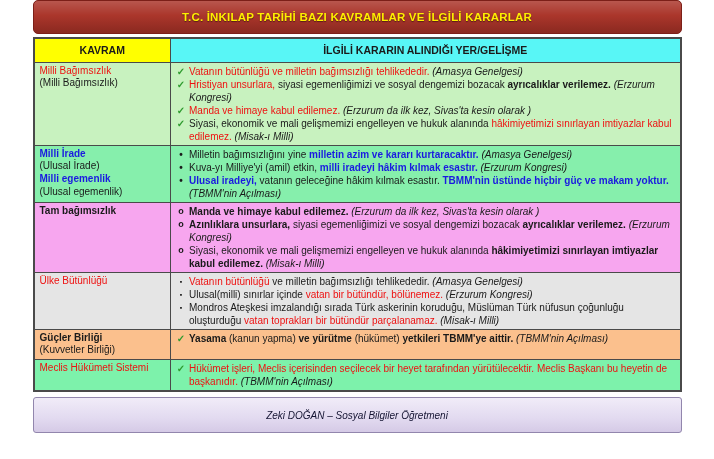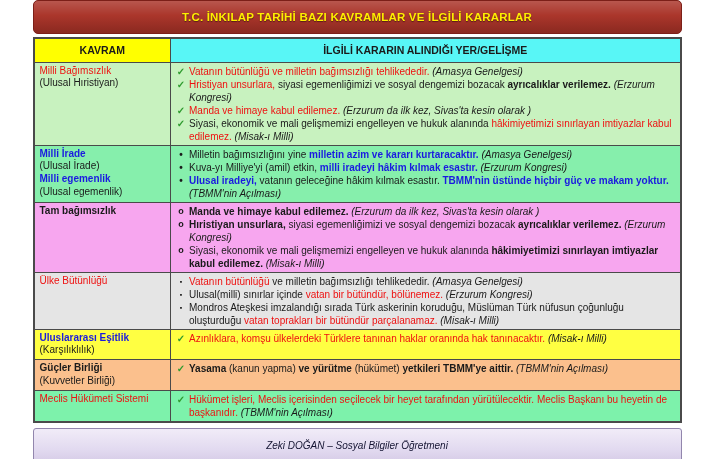--- a/index.html
+++ b/index.html
@@ -91,21 +91,21 @@
     <thead>
       <tr>
         <th class="col-concept">KAVRAM</th>
         <th class="col-decision">İLGİLİ KARARIN ALINDIĞI YER/GELİŞME</th>
       </tr>
     </thead>
     <tbody id="table-body">
         <tr class="row" style="background-color: rgb(200, 242, 191);">
           <td class="concept-cell">
             <div class="seg-rb">Milli Bağımsızlık</div>
-            <div class="seg-p">(Ulusal Hıristiyan)</div>
+            <div class="seg-p">(Milli Bağımsızlık)</div>
           </td>
           <td class="decision-cell">
             <div class="item">
               <span class="bullet bullet-check">✓</span>
               <span class="item-text"><span class="seg-rb">Vatanın bütünlüğü ve milletin bağımsızlığı tehlikededir.</span><span class="seg-i"> (Amasya Genelgesi)</span></span>
             </div>
             <div class="item">
               <span class="bullet bullet-check">✓</span>
               <span class="item-text"><span class="seg-rb">Hristiyan unsurlara,</span><span class="seg-p"> siyasi egemenliğimizi ve sosyal dengemizi bozacak </span><span class="seg-b">ayrıcalıklar verilemez.</span><span class="seg-i"> (Erzurum Kongresi)</span></span>
             </div>
@@ -145,21 +145,21 @@
           <td class="concept-cell">
             <div class="seg-b">Tam bağımsızlık</div>
           </td>
           <td class="decision-cell">
             <div class="item">
               <span class="bullet bullet-o">o</span>
               <span class="item-text"><span class="seg-b">Manda ve himaye kabul edilemez.</span><span class="seg-i"> (Erzurum da ilk kez, Sivas'ta kesin olarak )</span></span>
             </div>
             <div class="item">
               <span class="bullet bullet-o">o</span>
-              <span class="item-text"><span class="seg-b">Hıristiyan unsurlara,</span><span class="seg-p"> siyasi egemenliğimizi ve sosyal dengemizi bozacak </span><span class="seg-b">ayrıcalıklar verilemez.</span><span class="seg-i"> (Erzurum Kongresi)</span></span>
+              <span class="item-text"><span class="seg-b">Azınlıklara unsurlara,</span><span class="seg-p"> siyasi egemenliğimizi ve sosyal dengemizi bozacak </span><span class="seg-b">ayrıcalıklar verilemez.</span><span class="seg-i"> (Erzurum Kongresi)</span></span>
             </div>
             <div class="item">
               <span class="bullet bullet-o">o</span>
               <span class="item-text"><span class="seg-p">Siyasi, ekonomik ve mali gelişmemizi engelleyen ve hukuk alanında </span><span class="seg-b">hâkimiyetimizi sınırlayan imtiyazlar kabul edilemez.</span><span class="seg-i"> (Misak-ı Milli)</span></span>
             </div>
           </td>
         </tr>
         <tr class="row" style="background-color: #e5e5e5;">
           <td class="concept-cell">
             <div class="seg-rb">Ülke Bütünlüğü</div>
@@ -172,32 +172,20 @@
             <div class="item">
               <span class="bullet bullet-sq">▪</span>
               <span class="item-text"><span class="seg-p">Ulusal(milli) sınırlar içinde </span><span class="seg-rb">vatan bir bütündür, bölünemez.</span><span class="seg-i"> (Erzurum Kongresi)</span></span>
             </div>
             <div class="item">
               <span class="bullet bullet-sq">▪</span>
               <span class="item-text"><span class="seg-p">Mondros Ateşkesi imzalandığı sırada Türk askerinin koruduğu, Müslüman Türk nüfusun çoğunluğu oluşturduğu </span><span class="seg-rb">vatan toprakları bir bütündür parçalanamaz.</span><span class="seg-i"> (Misak-ı Milli)</span></span>
             </div>
           </td>
         </tr>
-        <tr class="row" style="background-color: rgb(255, 255, 66);">
-          <td class="concept-cell">
-            <div class="seg-bb">Uluslararası Eşitlik</div>
-            <div class="seg-p">(Karşılıklılık)</div>
-          </td>
-          <td class="decision-cell">
-            <div class="item">
-              <span class="bullet bullet-check">✓</span>
-              <span class="item-text"><span class="seg-rb">Azınlıklara, komşu ülkelerdeki Türklere tanınan haklar oranında hak tanınacaktır.</span><span class="seg-i"> (Misak-ı Milli)</span></span>
-            </div>
-          </td>
-        </tr>
         <tr class="row" style="background-color: rgb(251, 192, 141); padding-left: 29px;">
           <td class="concept-cell">
             <div class="seg-b">Güçler Birliği</div>
             <div class="seg-p">(Kuvvetler Birliği)</div>
           </td>
           <td class="decision-cell">
             <div class="item">
               <span class="bullet bullet-check">✓</span>
               <span class="item-text"><span class="seg-b">Yasama</span><span class="seg-p"> (kanun yapma) </span><span class="seg-b">ve yürütme</span><span class="seg-p"> (hükümet) </span><span class="seg-b">yetkileri TBMM'ye aittir.</span><span class="seg-i"> (TBMM'nin Açılması)</span></span>
             </div>

